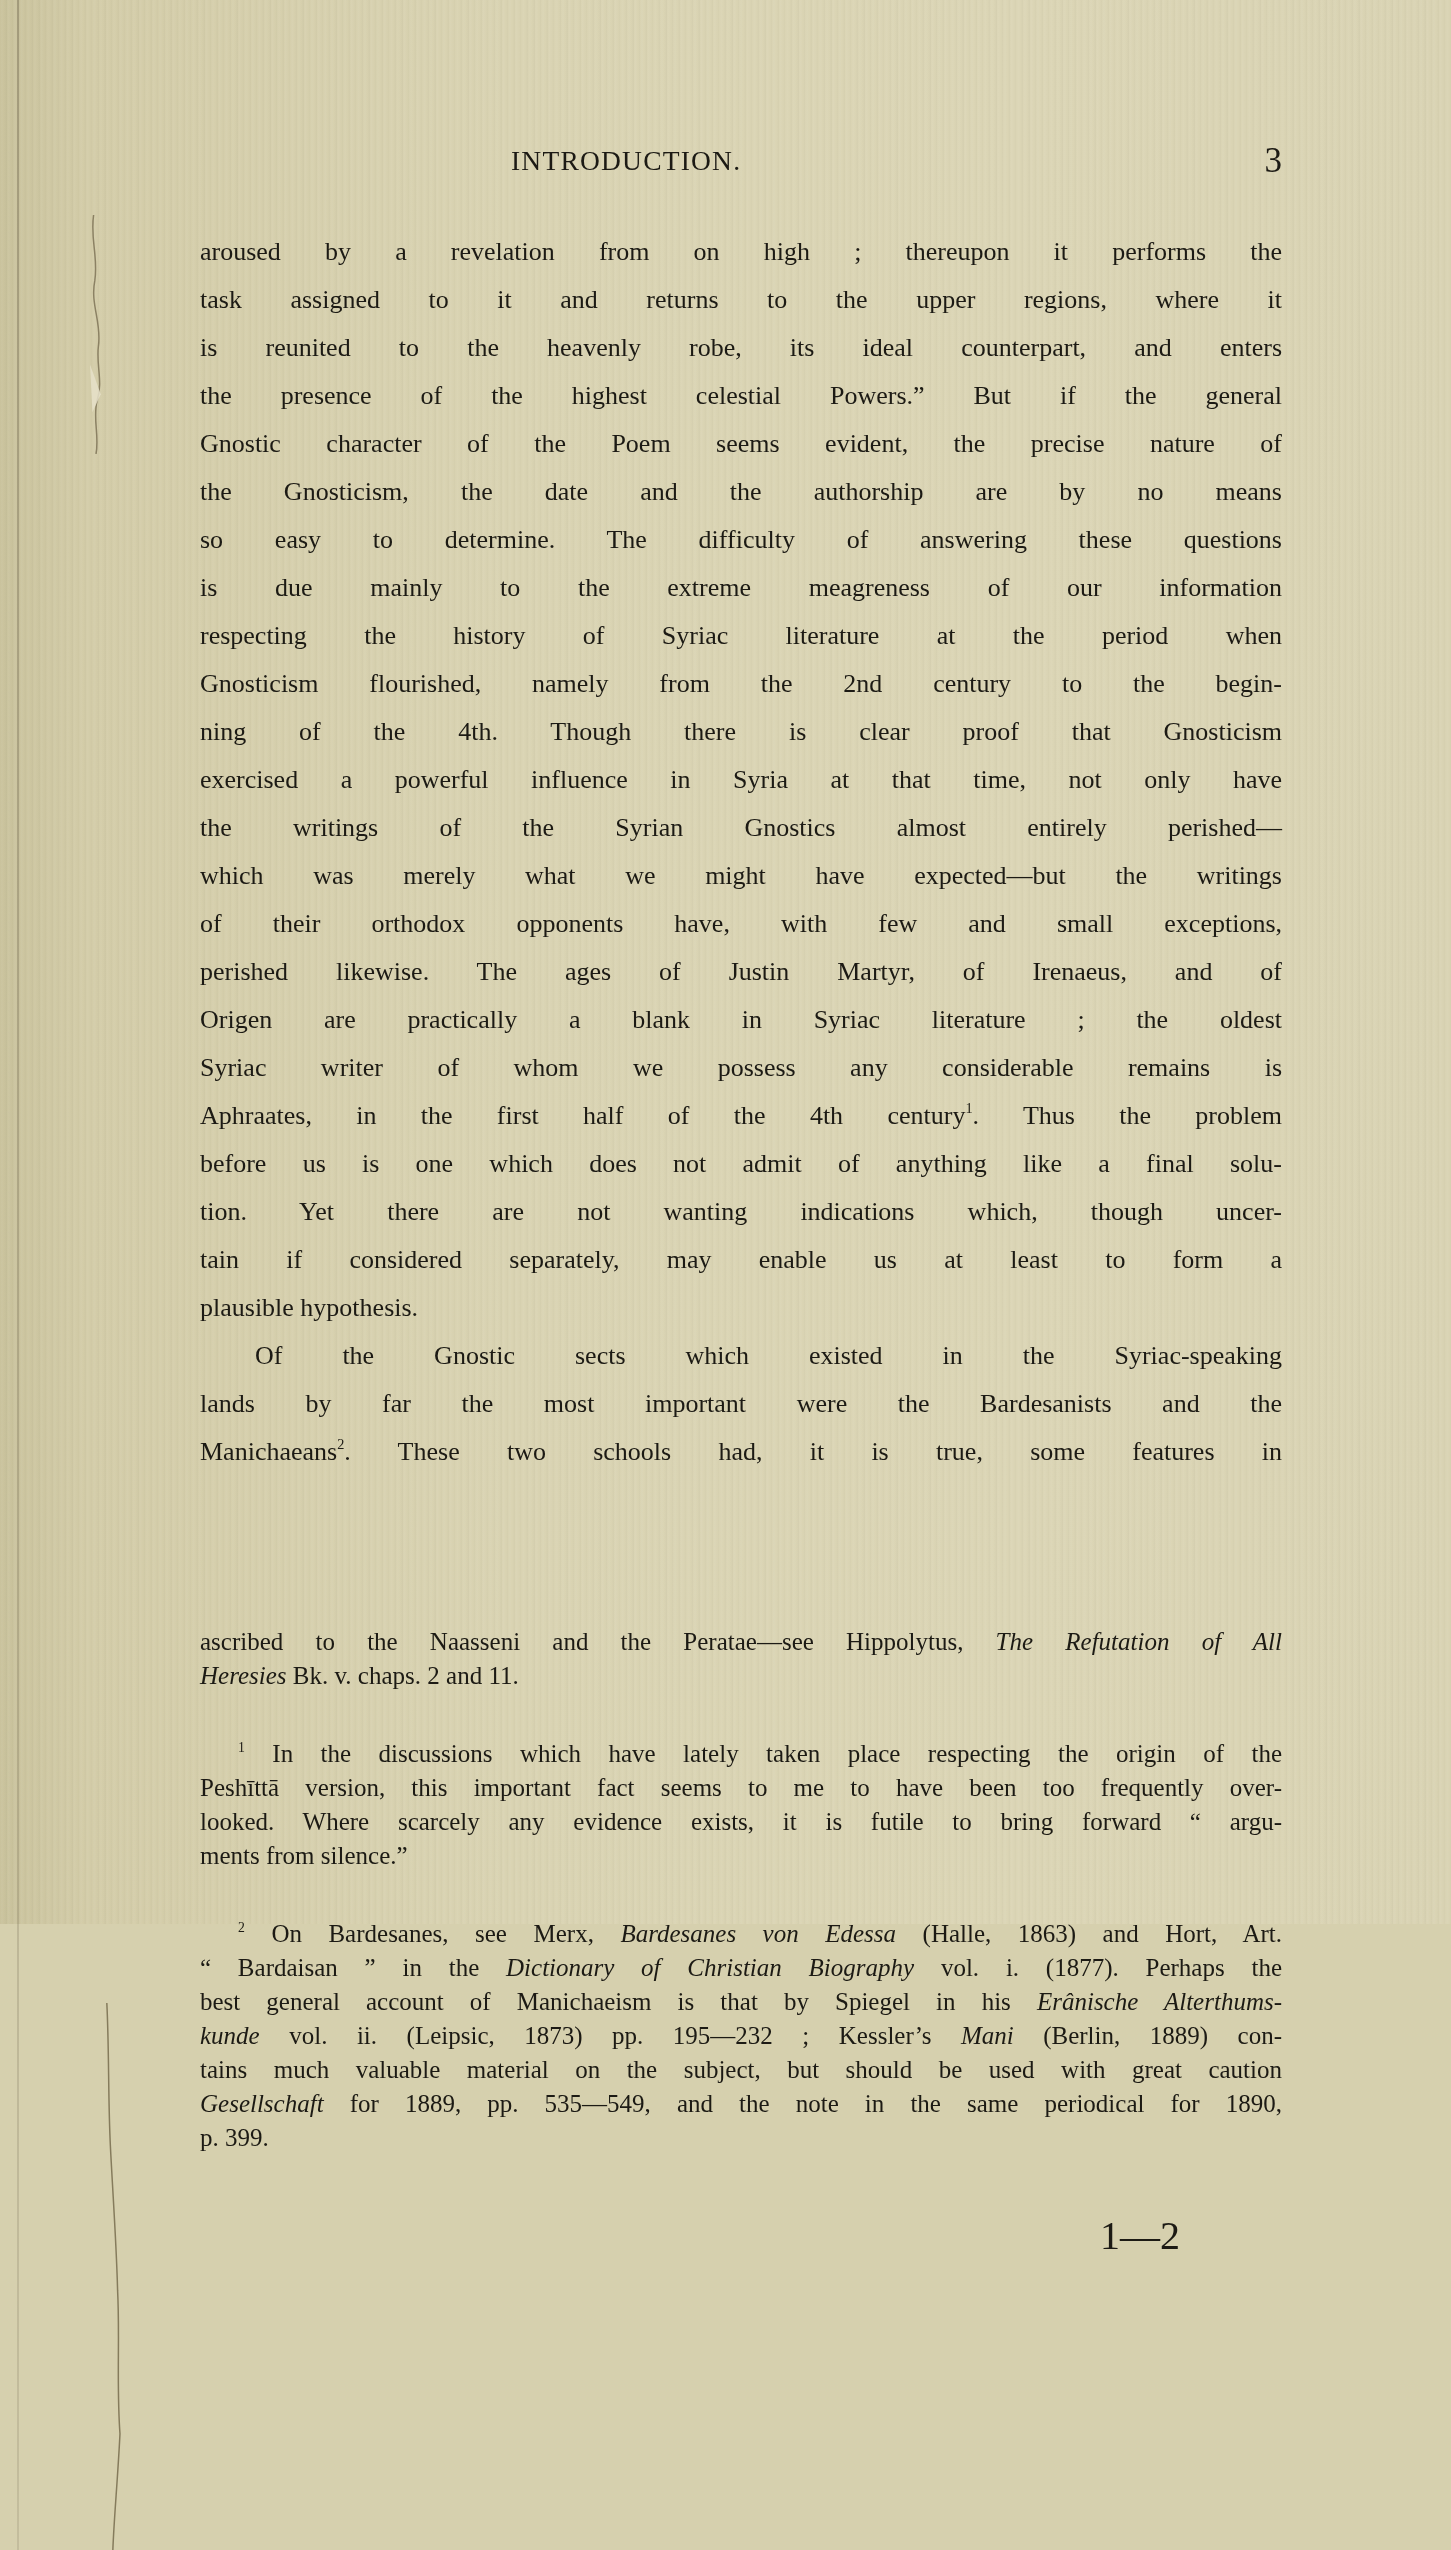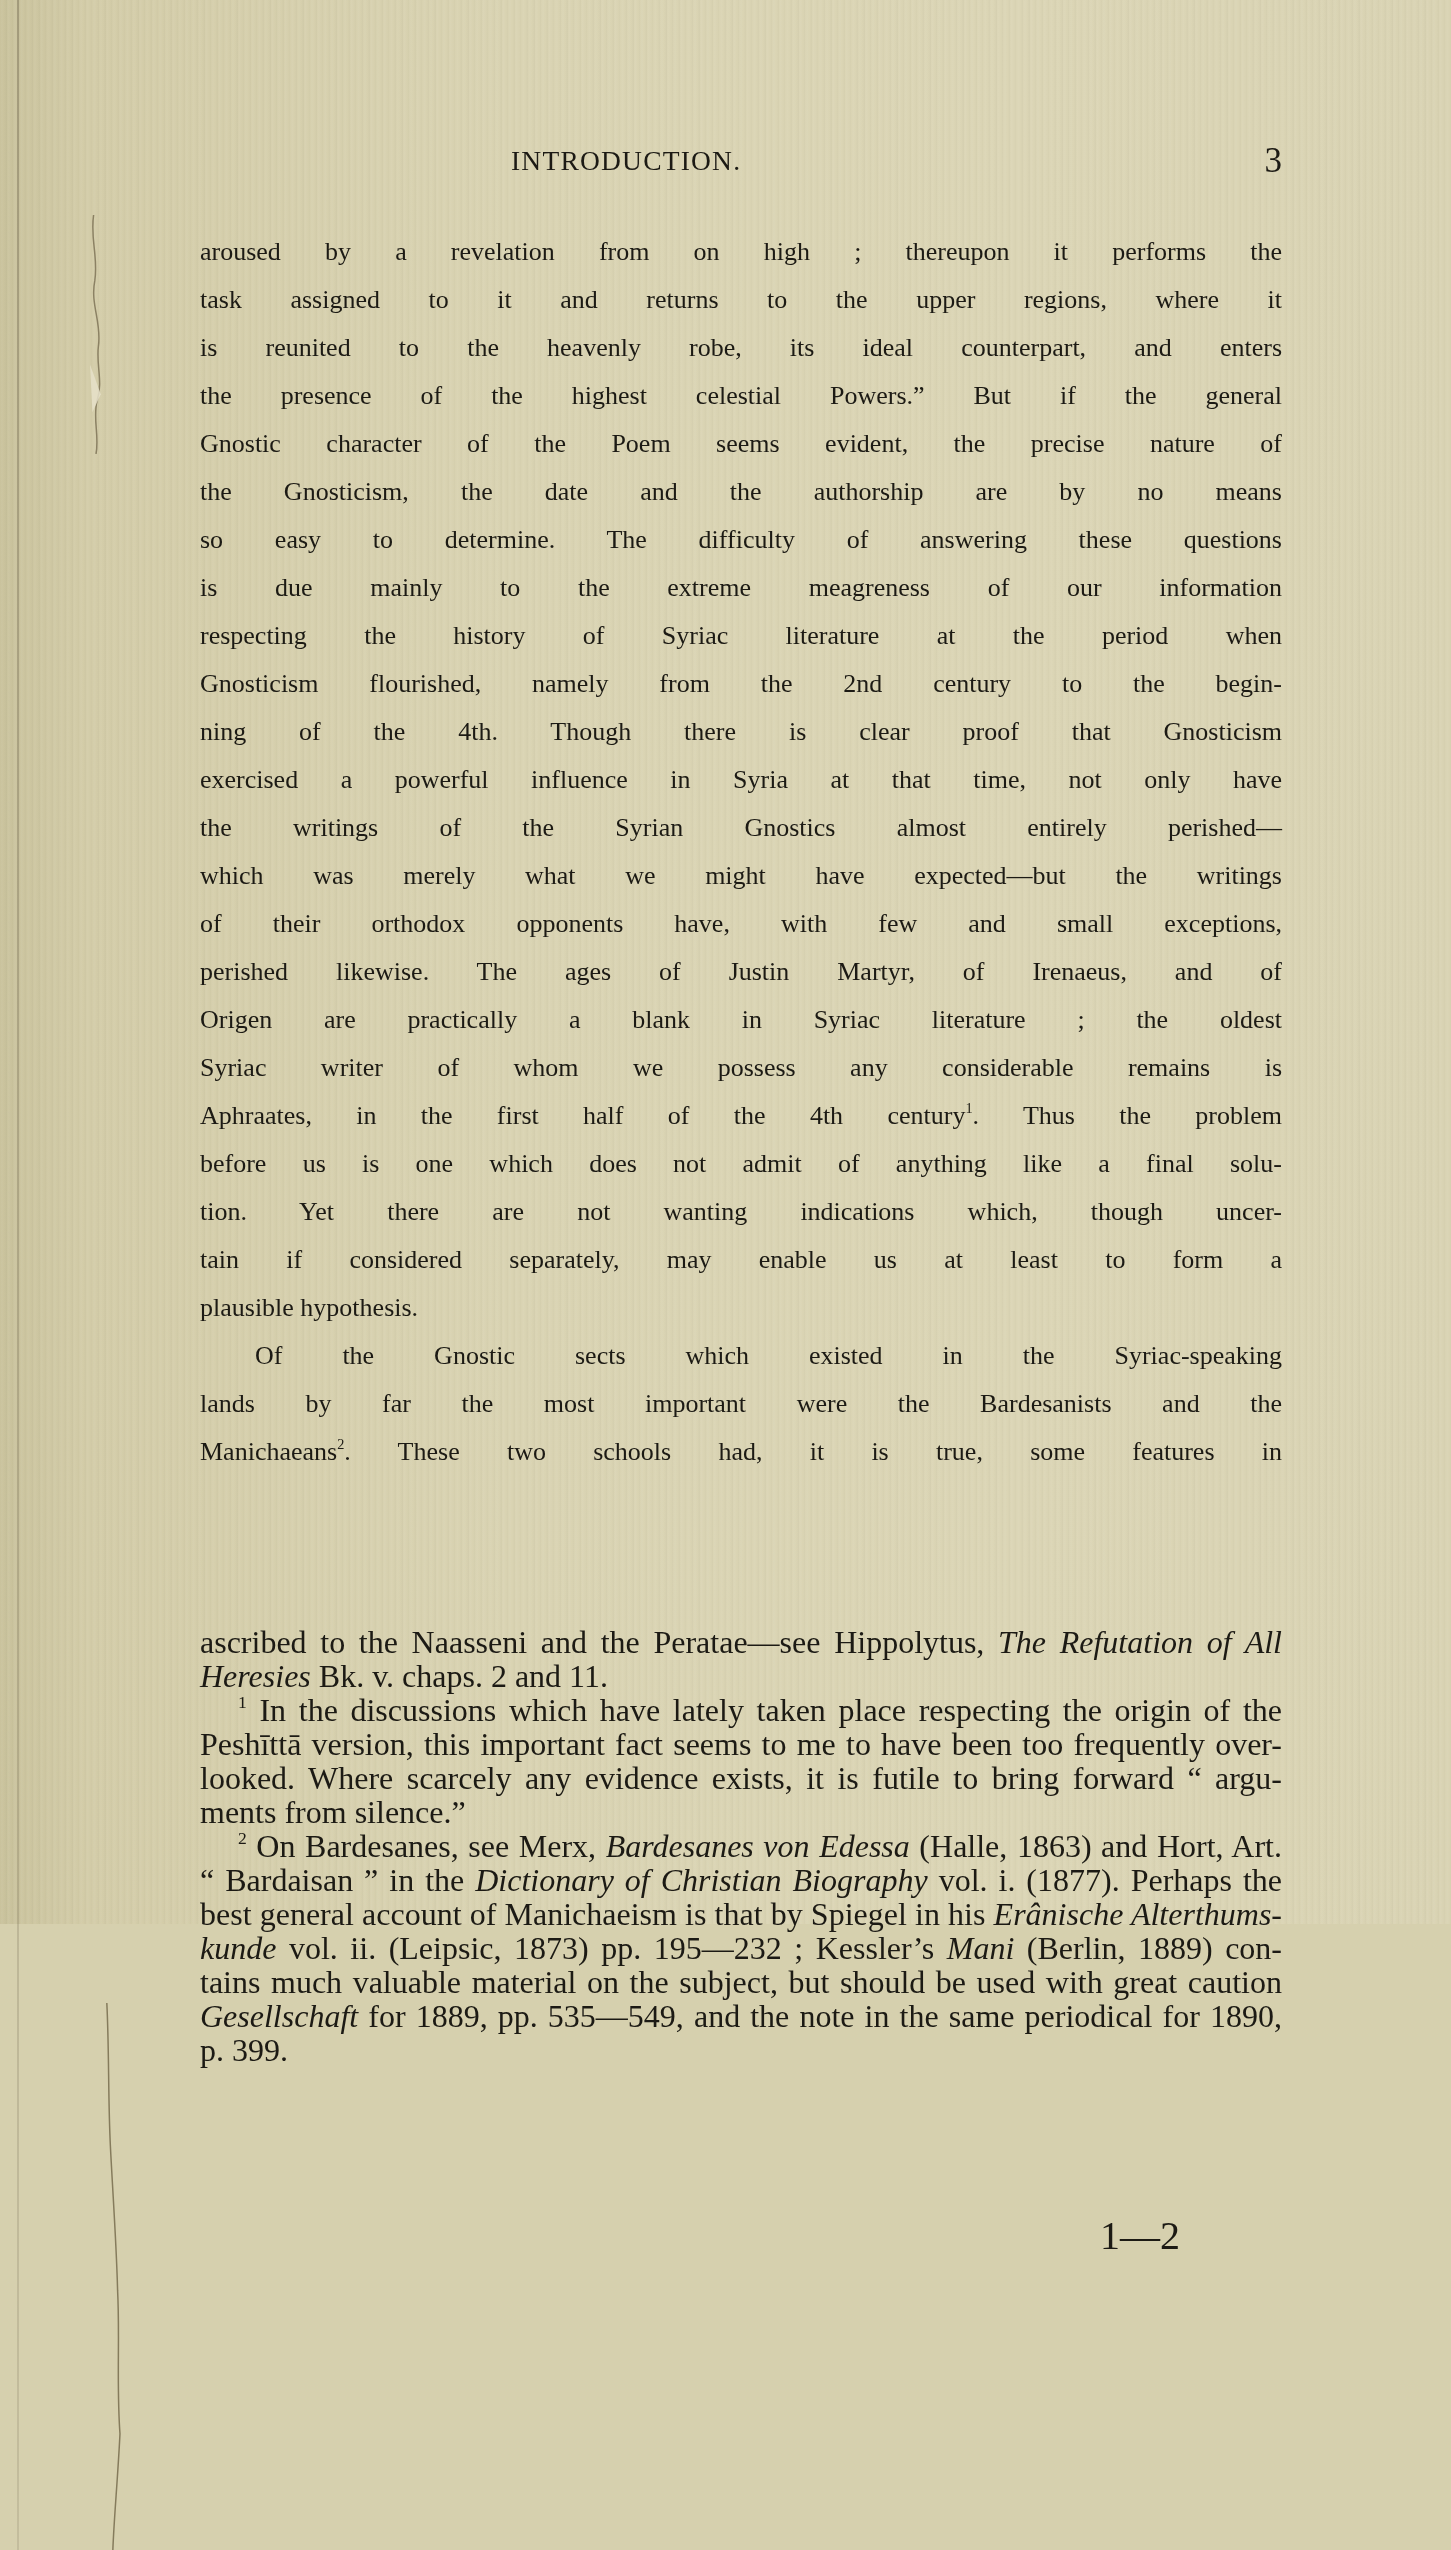--- a/index.html
+++ b/index.html
@@ -73,29 +73,29 @@
     .line.last { text-align-last: left; }
     .line.indent { padding-left: 55px; }
     .footnotes {
       position: absolute;
       left: 200px;
       top: 1625px;
       width: 1082px;
     }
     .fn-line {
       font-family: "Liberation Serif", serif;
-      font-size: 32px;
+      font-size: 25px;
       line-height: 34px;
       height: 34px;
       white-space: nowrap;
       text-align: justify;
       text-align-last: justify;
     }
     .fn-line.last { text-align-last: left; }
-    .fn-line.indent { padding-left: 38px; }
+    .fn-line.indent { padding-left: 38px; margin-top: 44px; }
     .fn-line i, .line i { font-style: italic; }
     sup { font-size: 0.55em; vertical-align: 0.75em; line-height: 0; }
     .signature {
       position: absolute;
       left: 1100px;
       top: 2212px;
       font-family: "Liberation Serif", serif;
       font-size: 40px;
     }
   </style>

